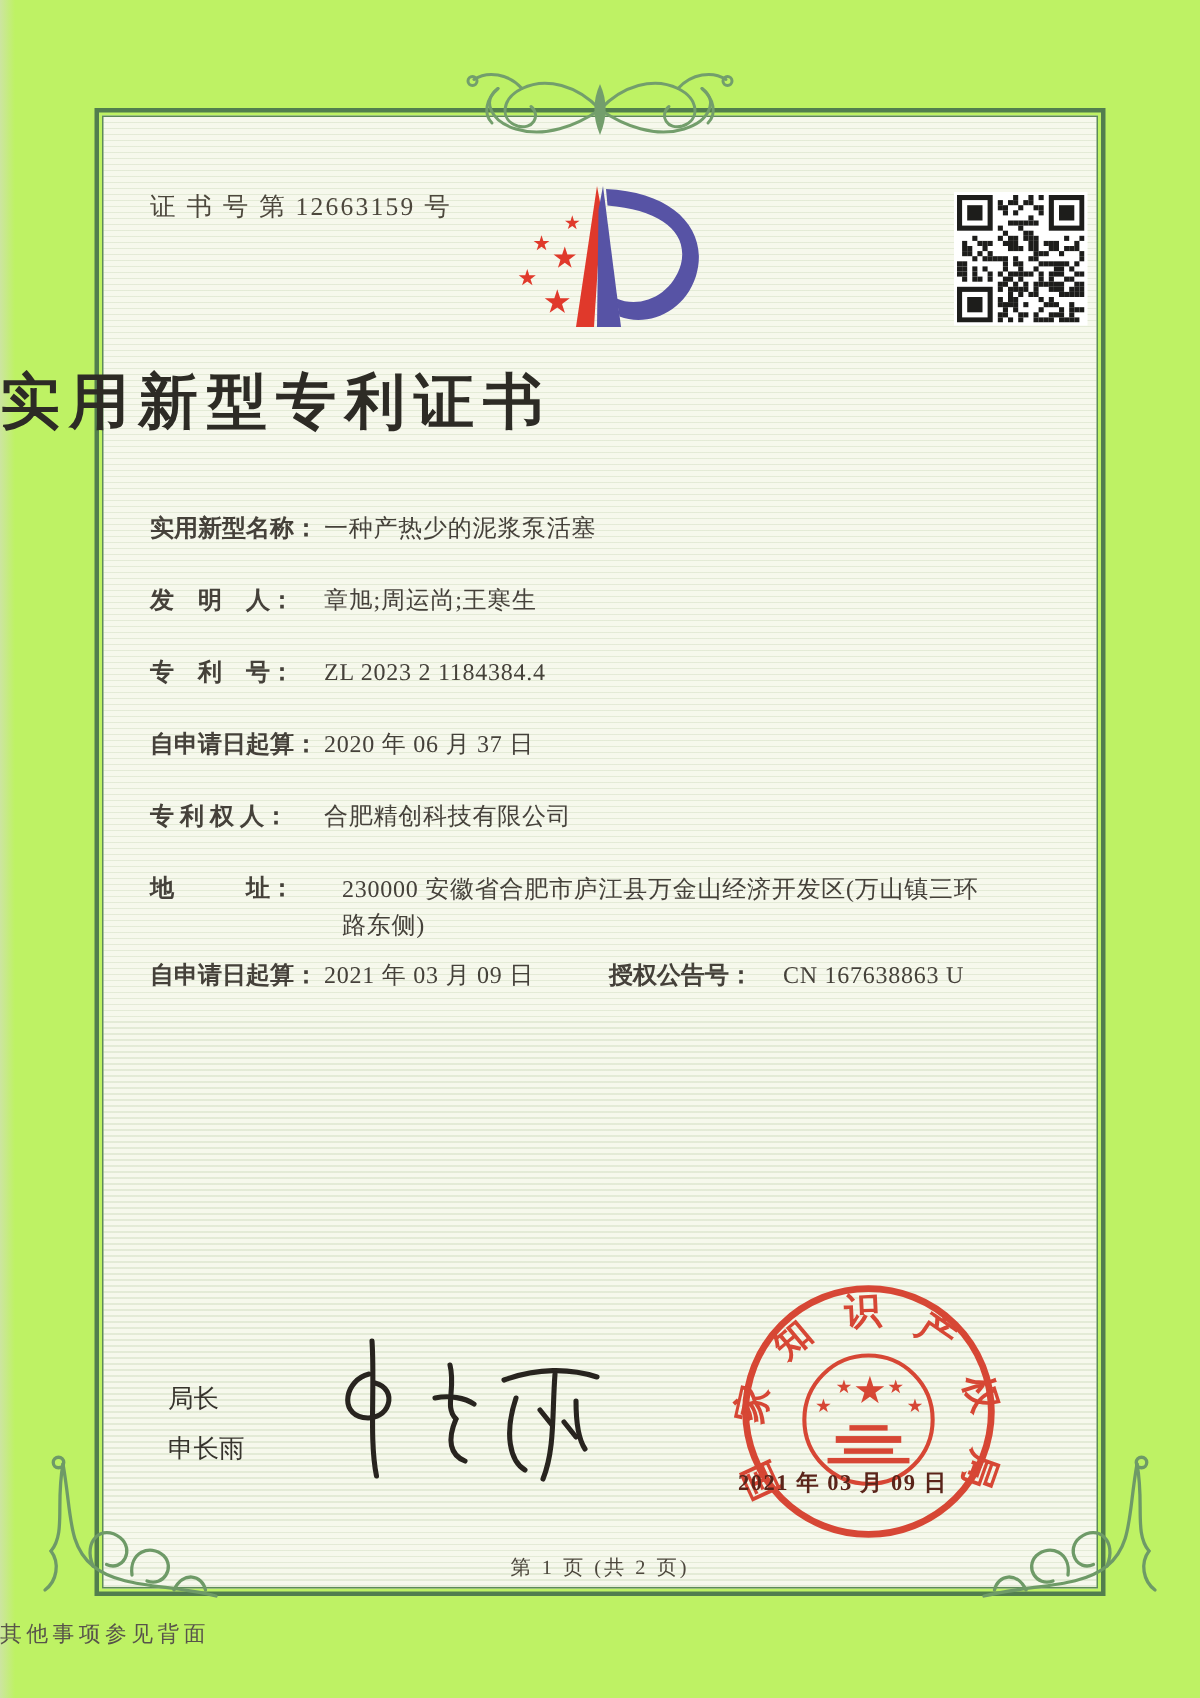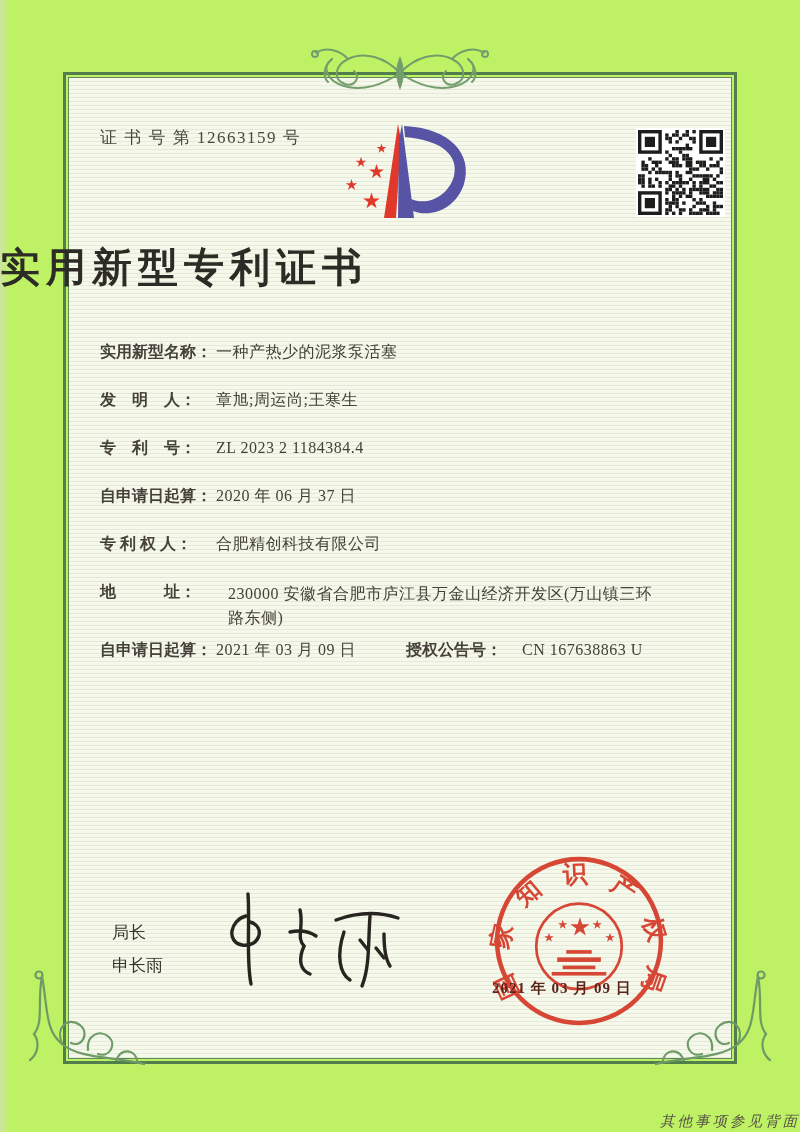--- a/index.html
+++ b/index.html
@@ -64,22 +64,22 @@
   .seal{position:absolute;left:488px;top:850px;width:182px;height:182px;opacity:.93;}
   .seal-date{
     position:absolute;left:492px;top:979px;width:175px;
     font-size:15px;font-weight:bold;color:#5a241a;letter-spacing:1px;white-space:nowrap;
   }
   .page-indicator{
     position:absolute;left:0;top:1036px;width:800px;text-align:center;
     font-size:13.5px;letter-spacing:2px;color:#4c473c;
   }
   .back-note{
-    position:absolute;left:0;top:1112px;width:800px;text-align:right;
-    font-size:14.5px;letter-spacing:3px;color:#57534a;font-style:italic;
+    position:absolute;left:0;top:1080px;width:800px;text-align:left;
+    font-size:14.5px;letter-spacing:3px;color:#57534a;
   }
 </style>
 </head>
 <body>
 
 <div class="page">
 
   <div class="scan-edge"></div>
 
   <div class="frame">
@@ -440,15 +440,16 @@
         <text x="128" y="100" font-size="12">★</text>
         <rect x="86" y="110" width="28" height="4"></rect>
         <rect x="76" y="118" width="48" height="5"></rect>
         <rect x="82" y="127" width="36" height="4"></rect>
         <rect x="70" y="134" width="60" height="4"></rect>
       </g>
     </svg>
   </div>
   <div class="seal-date">2021 年 03 月 09 日</div>
 
+  <div class="page-indicator">第 1 页 (共 2 页)</div>
   <div class="back-note">其他事项参见背面</div>
 
 </div>
 
 </body></html>

